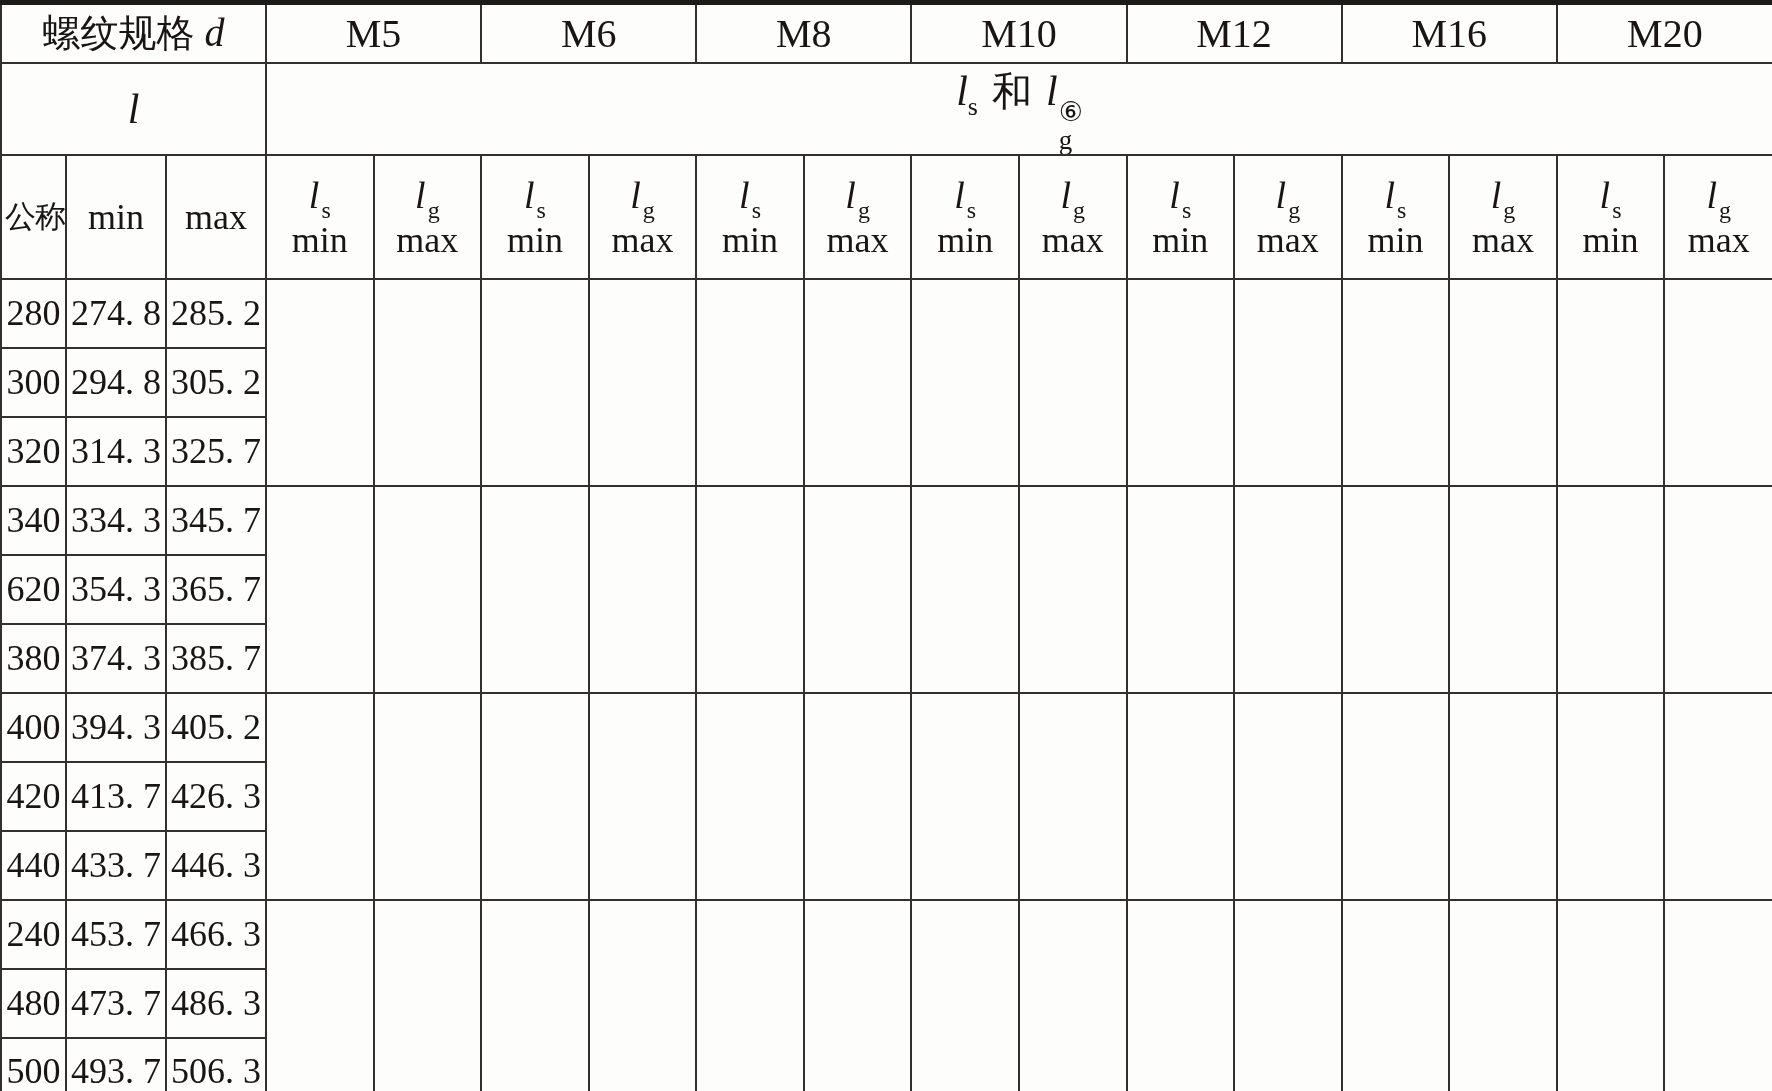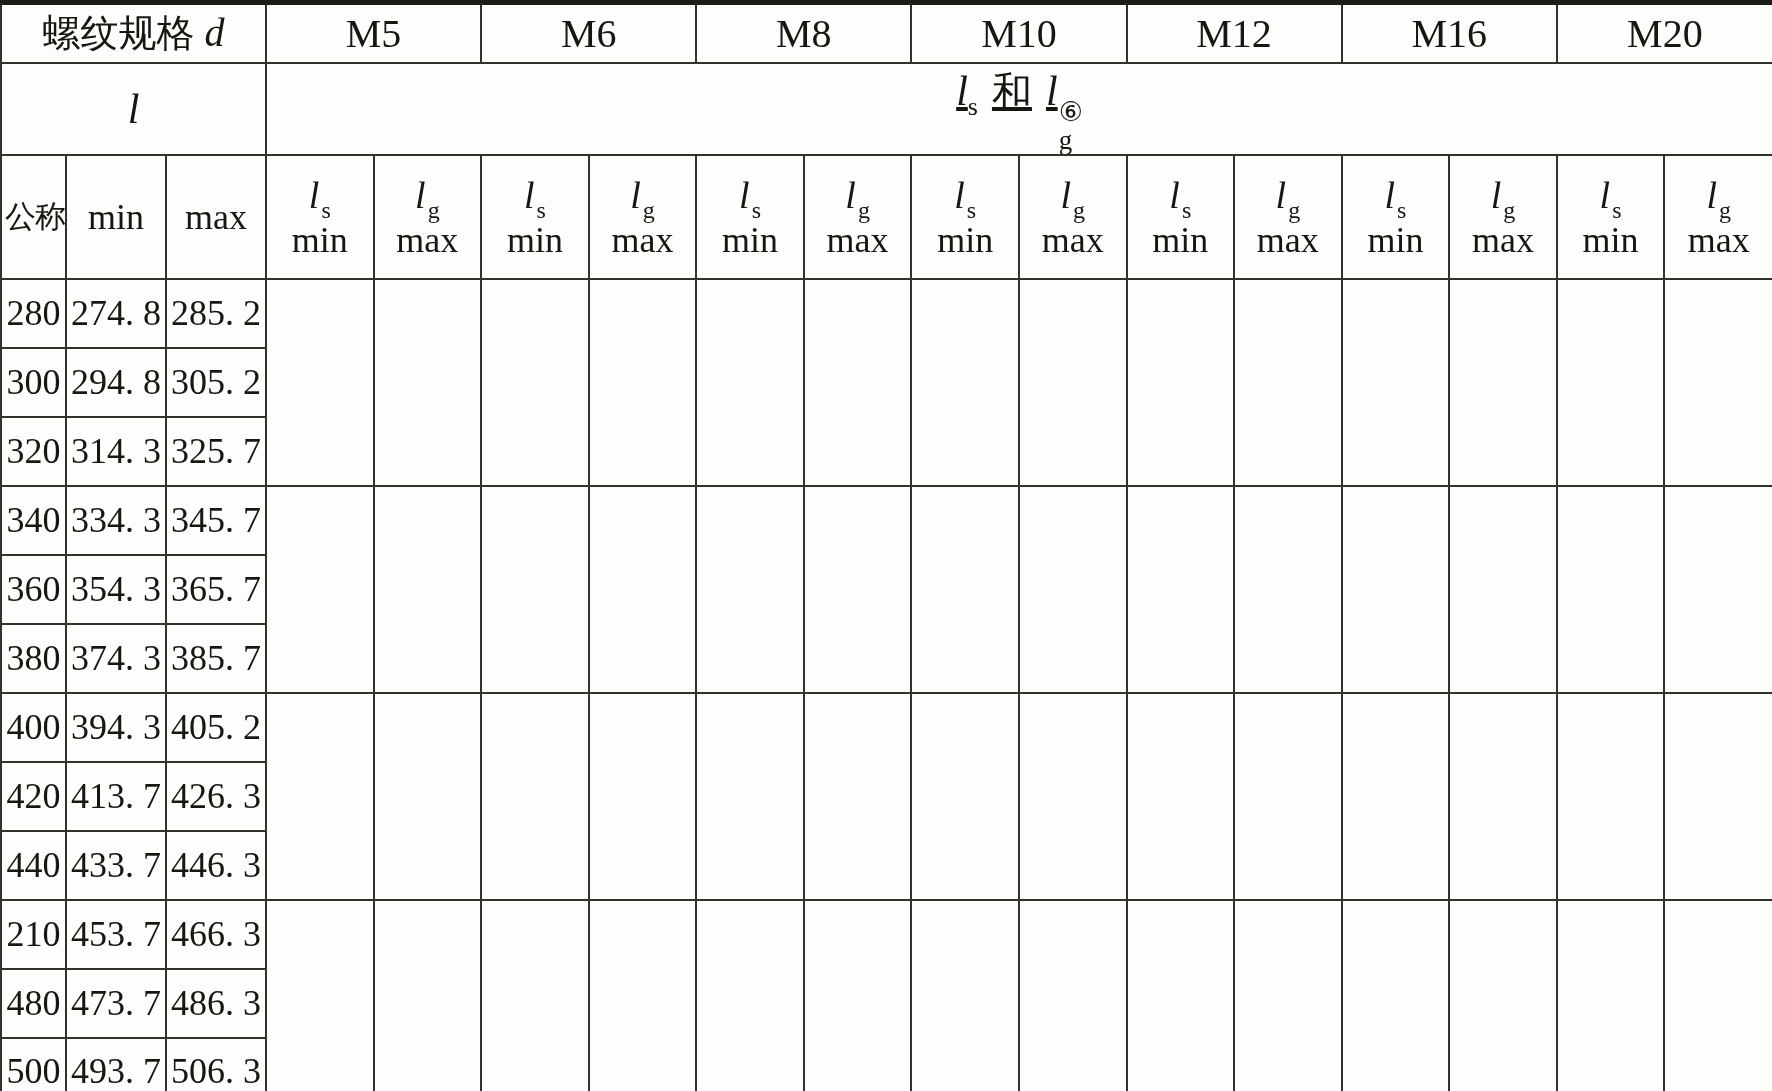--- a/index.html
+++ b/index.html
@@ -34,21 +34,21 @@
   .lastcol { border-right: none; }
   tr.r1 { height: 60px; margin-left: 40px; }
   tr.r2 { height: 70px; }
   tr.r3 { height: 124px; }
   tbody tr { height: 69px; }
 
   .size-h { font-size: 40px; }
   .corner { font-size: 38px; white-space: nowrap; }
   .corner i { margin-left: 10px; font-size: 40px; }
   .l-cell i { font-size: 42px; }
-  .lslg { font-size: 40px; text-decoration: underline; }
+  .lslg { font-size: 40px; }
   .lslg i { font-size: 42px; }
   .lslg sub { font-size: 26px; vertical-align: -10px; }
   .lslg .he { margin: 0 14px; }
   .stack {
     display: inline-flex;
     flex-direction: column;
     align-items: flex-start;
     line-height: 1;
     vertical-align: -16px;
     margin-left: 1px;
@@ -251,21 +251,21 @@
           <td class="mcell" rowspan="3"></td>
           <td class="mcell" rowspan="3"></td>
           <td class="mcell" rowspan="3"></td>
           <td class="mcell" rowspan="3"></td>
           <td class="mcell" rowspan="3"></td>
           <td class="mcell" rowspan="3"></td>
           <td class="mcell" rowspan="3"></td>
           <td class="mcell lastcol" rowspan="3"></td>
         </tr>
         <tr>
-          <td class="nomcol">360</td>
+          <td class="nomcol">620</td>
           <td class="mincol">354. 3</td>
           <td class="maxcol">365. 7</td>
         </tr>
         <tr>
           <td class="nomcol">380</td>
           <td class="mincol">374. 3</td>
           <td class="maxcol">385. 7</td>
         </tr>
         <tr>
           <td class="nomcol">400</td>
@@ -290,21 +290,21 @@
           <td class="nomcol">420</td>
           <td class="mincol">413. 7</td>
           <td class="maxcol">426. 3</td>
         </tr>
         <tr>
           <td class="nomcol">440</td>
           <td class="mincol">433. 7</td>
           <td class="maxcol">446. 3</td>
         </tr>
         <tr>
-          <td class="nomcol">210</td>
+          <td class="nomcol">240</td>
           <td class="mincol">453. 7</td>
           <td class="maxcol">466. 3</td>
           <td class="mcell" rowspan="3"></td>
           <td class="mcell" rowspan="3"></td>
           <td class="mcell" rowspan="3"></td>
           <td class="mcell" rowspan="3"></td>
           <td class="mcell" rowspan="3"></td>
           <td class="mcell" rowspan="3"></td>
           <td class="mcell" rowspan="3"></td>
           <td class="mcell" rowspan="3"></td>

